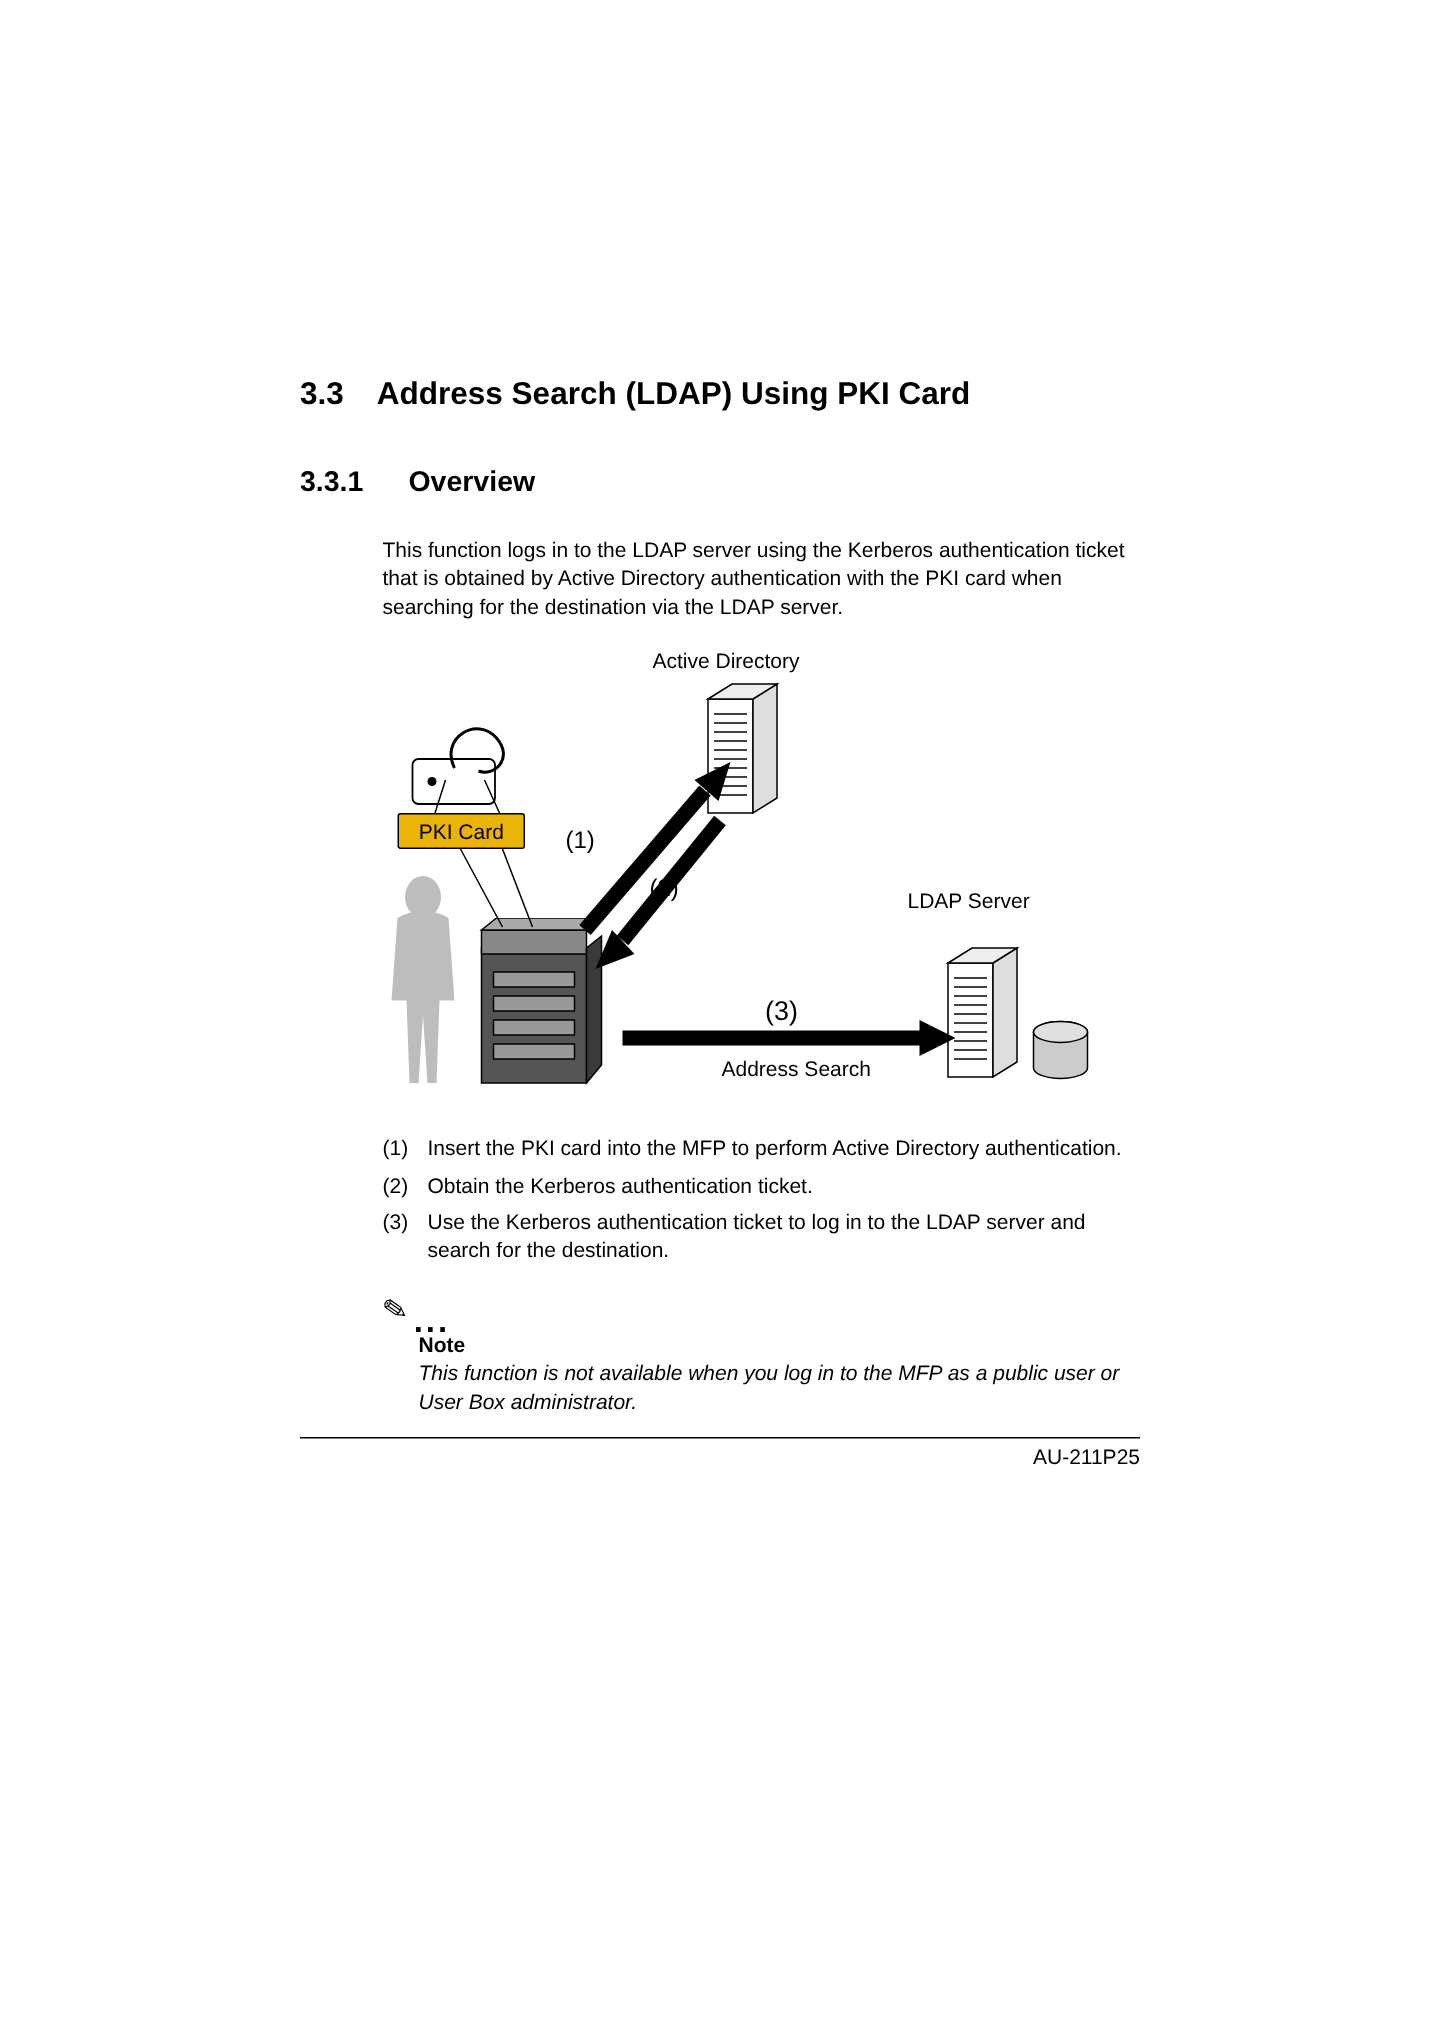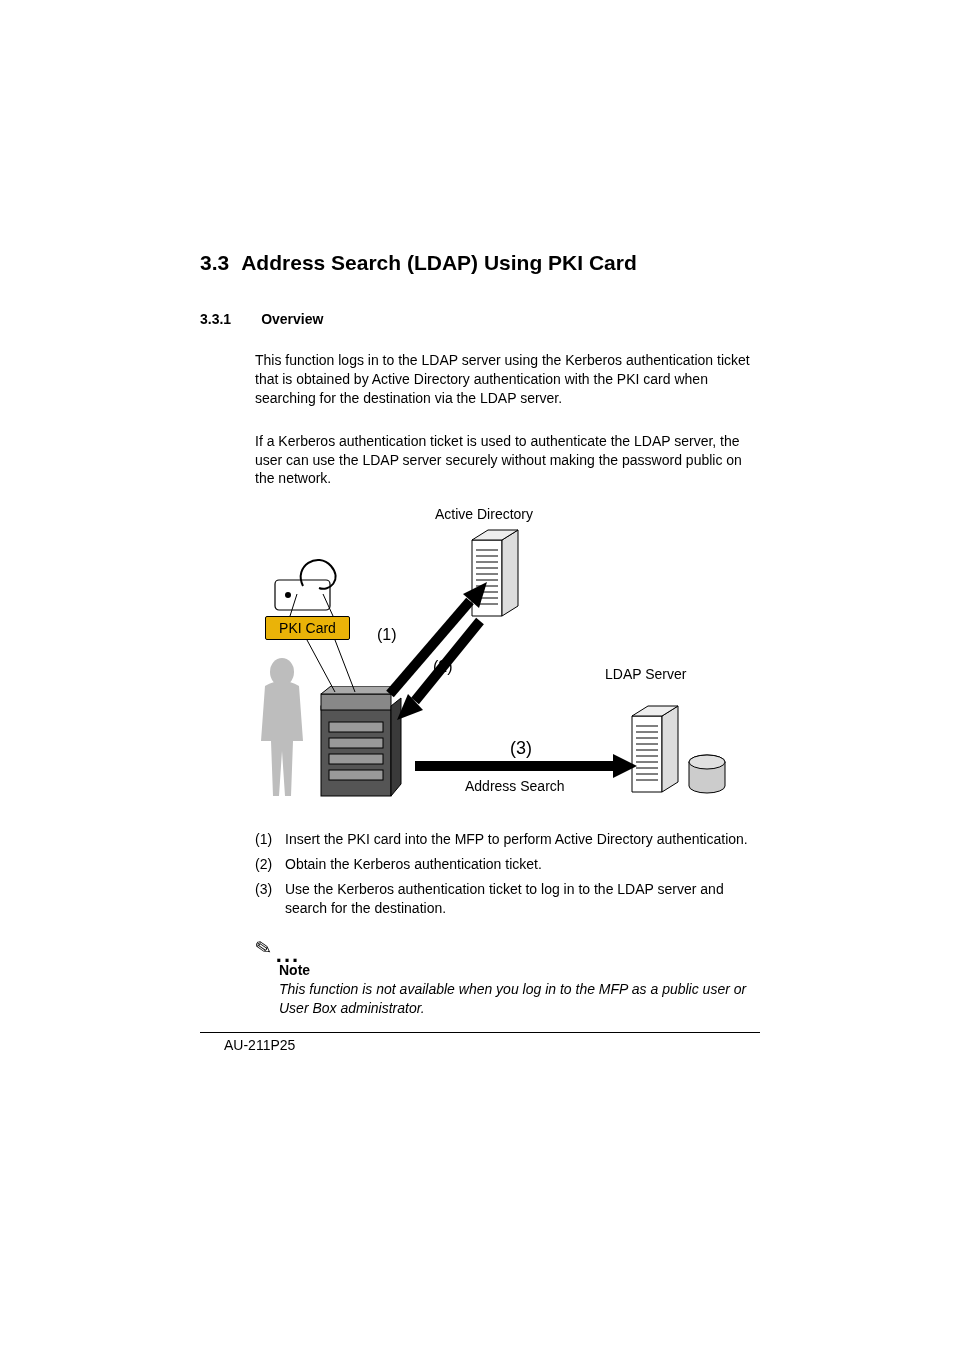--- a/index.html
+++ b/index.html
@@ -27,25 +27,25 @@
     font-size: 26px;
     padding: 0 18px 2px 18px;
     line-height: 1;
     margin-left: auto;
   }
   .section-h2 {
     margin-top: 36px;
     font-size: 21px;
     font-weight: bold;
     display: flex;
-    gap: 12px;
+    gap: 22px;
   }
   .section-h3 {
     margin-top: 36px;
-    font-size: 14px;
+    font-size: 19px;
     font-weight: bold;
     display: flex;
     gap: 30px;
   }
   .body-block {
     margin-left: 55px;
   }
   .para {
     font-size: 14px;
     line-height: 1.35;
@@ -70,21 +70,21 @@
   }
   .step-item .num { flex: 0 0 24px; }
   .step-item .txt { flex: 1; }
   .note-block { margin-top: 18px; }
   .note-icon-row { display: flex; align-items: flex-end; gap: 4px; }
   .note-icon { font-size: 20px; transform: rotate(-10deg); display: inline-block; }
   .note-dots { font-size: 22px; font-weight: bold; letter-spacing: 2px; line-height: 0.5; }
   .note-label { font-size: 14px; font-weight: bold; margin-left: 24px; margin-top: 2px; }
   .note-text { font-size: 14px; font-style: italic; line-height: 1.35; margin-left: 24px; margin-top: 2px; }
   .footer-rule { border: 0; border-top: 1px solid #000; margin-top: 14px; }
-  .footer-row { display: flex; justify-content: flex-start; font-size: 14px; margin-top: 4px; margin-left: 24px; }
+  .footer-row { display: flex; justify-content: flex-end; font-size: 14px; margin-top: 4px; }
   
   .person {
     position: absolute;
     left: 0; top: 150px;
     width: 55px; height: 145px;
   }
   .mfp {
     position: absolute;
     left: 60px; top: 180px;
     width: 90px; height: 120px;
@@ -112,21 +112,20 @@
     <span>Address Search (LDAP) Using PKI Card</span>
   </div>
 
   <div class="section-h3">
     <span>3.3.1</span>
     <span>Overview</span>
   </div>
 
   <div class="body-block">
     <p class="para">This function logs in to the LDAP server using the Kerberos authentication ticket that is obtained by Active Directory authentication with the PKI card when searching for the destination via the LDAP server.</p>
-    <p class="para">If a Kerberos authentication ticket is used to authenticate the LDAP server, the user can use the LDAP server securely without making the password public on the network.</p>
 
     <div class="diagram">
       <div class="d-label" style="left:180px; top:0;">Active Directory</div>
 
       <div class="d-box" style="left:10px; top:110px; width:85px; height:24px; text-align:center; line-height:22px;">PKI Card</div>
 
       <svg style="position:absolute; left:18px; top:30px;" width="75" height="80" viewBox="0 0 75 80">
         <rect x="2" y="44" width="55" height="30" rx="4" fill="#fff" stroke="#000" stroke-width="1.2"></rect>
         <circle cx="15" cy="59" r="3" fill="#000"></circle>
         <path d="M30 50 C 20 30 45 15 58 30 C 70 44 56 56 46 52" fill="none" stroke="#000" stroke-width="2"></path>
@@ -208,21 +207,21 @@
         <path d="M225 115 L160 195" stroke="#000" stroke-width="10"></path>
         <polygon points="153,188 142,214 168,204" fill="#000"></polygon>
 
         <path d="M160 260 L365 260" stroke="#000" stroke-width="10"></path>
         <polygon points="358,248 382,260 358,272" fill="#000"></polygon>
       </svg>
 
       <div class="d-label" style="left:122px; top:120px; font-size:16px;">(1)</div>
       <div class="d-label" style="left:178px; top:152px; font-size:16px;">(2)</div>
       <div class="d-label" style="left:255px; top:232px; font-size:18px;">(3)</div>
-      <div class="d-label" style="left:210px; top:272px; font-size:14px;">Address Search</div>
+      <div class="d-label" style="left:226px; top:272px; font-size:14px;">Address Search</div>
     </div>
 
     <div class="steps">
       <div class="step-item">
         <span class="num">(1)</span>
         <span class="txt">Insert the PKI card into the MFP to perform Active Directory authentication.</span>
       </div>
       <div class="step-item">
         <span class="num">(2)</span>
         <span class="txt">Obtain the Kerberos authentication ticket.</span>

